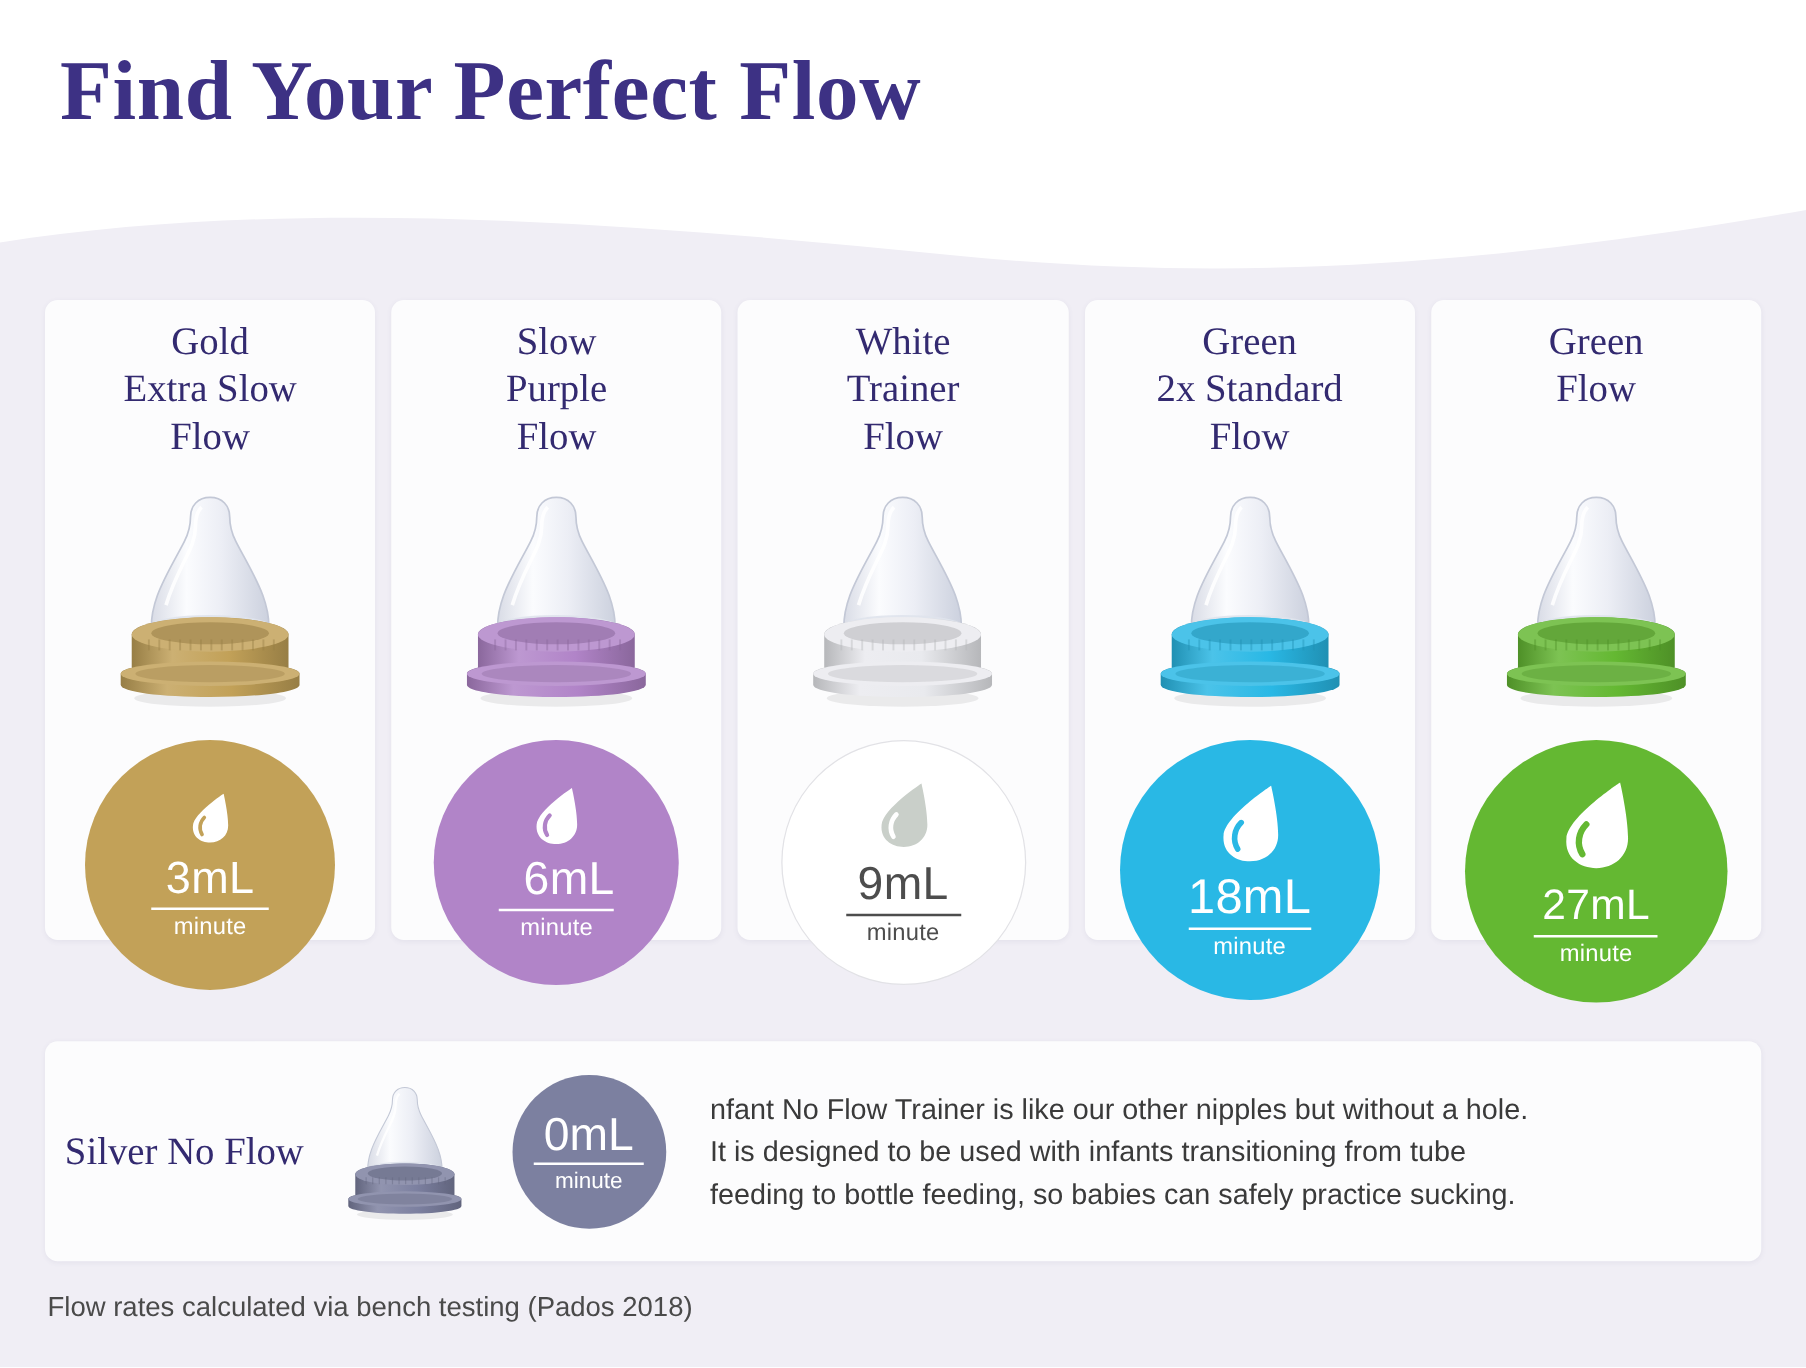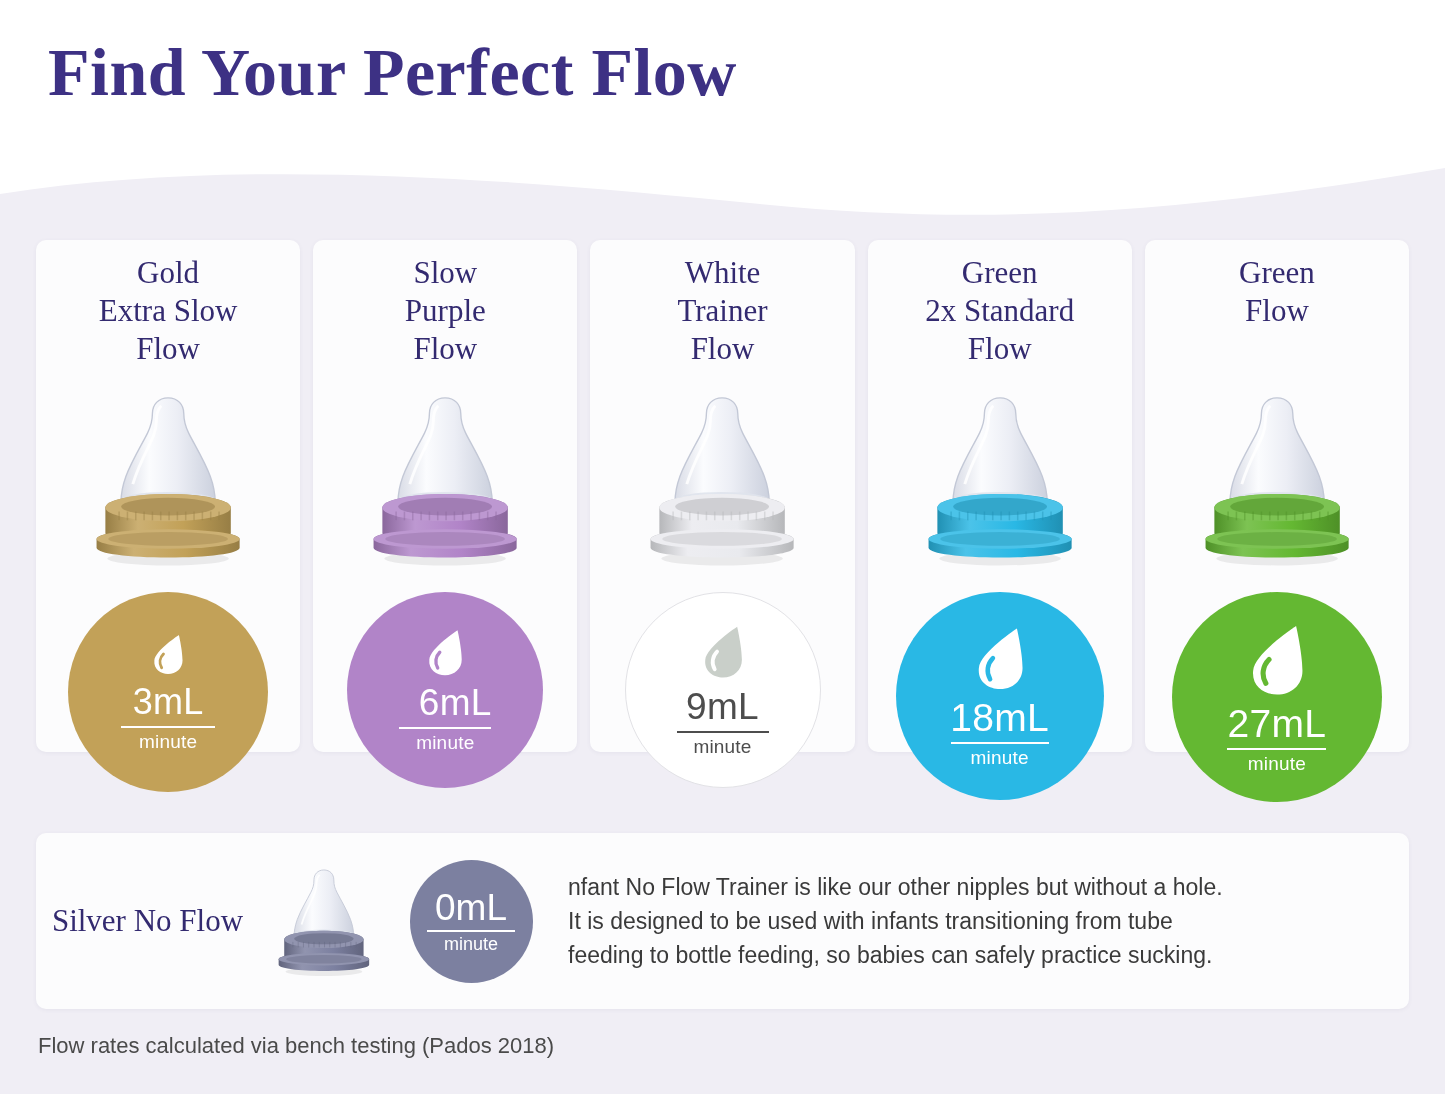--- a/index.html
+++ b/index.html
@@ -513,21 +513,21 @@
             <line x1="147" y1="124" x2="147" y2="133"></line>
     </g>
   </svg>
     </div>
     <div class="badge-wrap">
       <div class="badge" style="width:210px;height:210px;background:#64b832;color:#ffffff;">
         <svg class="drop-ico" width="70" height="77" viewBox="0 0 44 48" aria-hidden="true">
     <path d="M34 3 C34 3 8 20 7 31 C6 41 14 46 22 46 C31 46 38 40 38 31 C38 20 34 3 34 3 Z" fill="#ffffff"></path>
     <path d="M17 24 C13 28 12 34 15 39" fill="none" stroke="#64b832" stroke-width="3.2" stroke-linecap="round"></path>
   </svg>
-        <span class="amount" style="font-size:39px;">27mL</span>
+        <span class="amount" style="font-size:34px;">27mL</span>
         <span class="rule" style="background:#ffffff;width:99px;"></span>
         <span class="per">minute</span>
       </div>
     </div>
     </div>
   </div>
 
 <div class="silver-panel">
   <div class="silver-label">
     <span class="ln">Silver</span>

